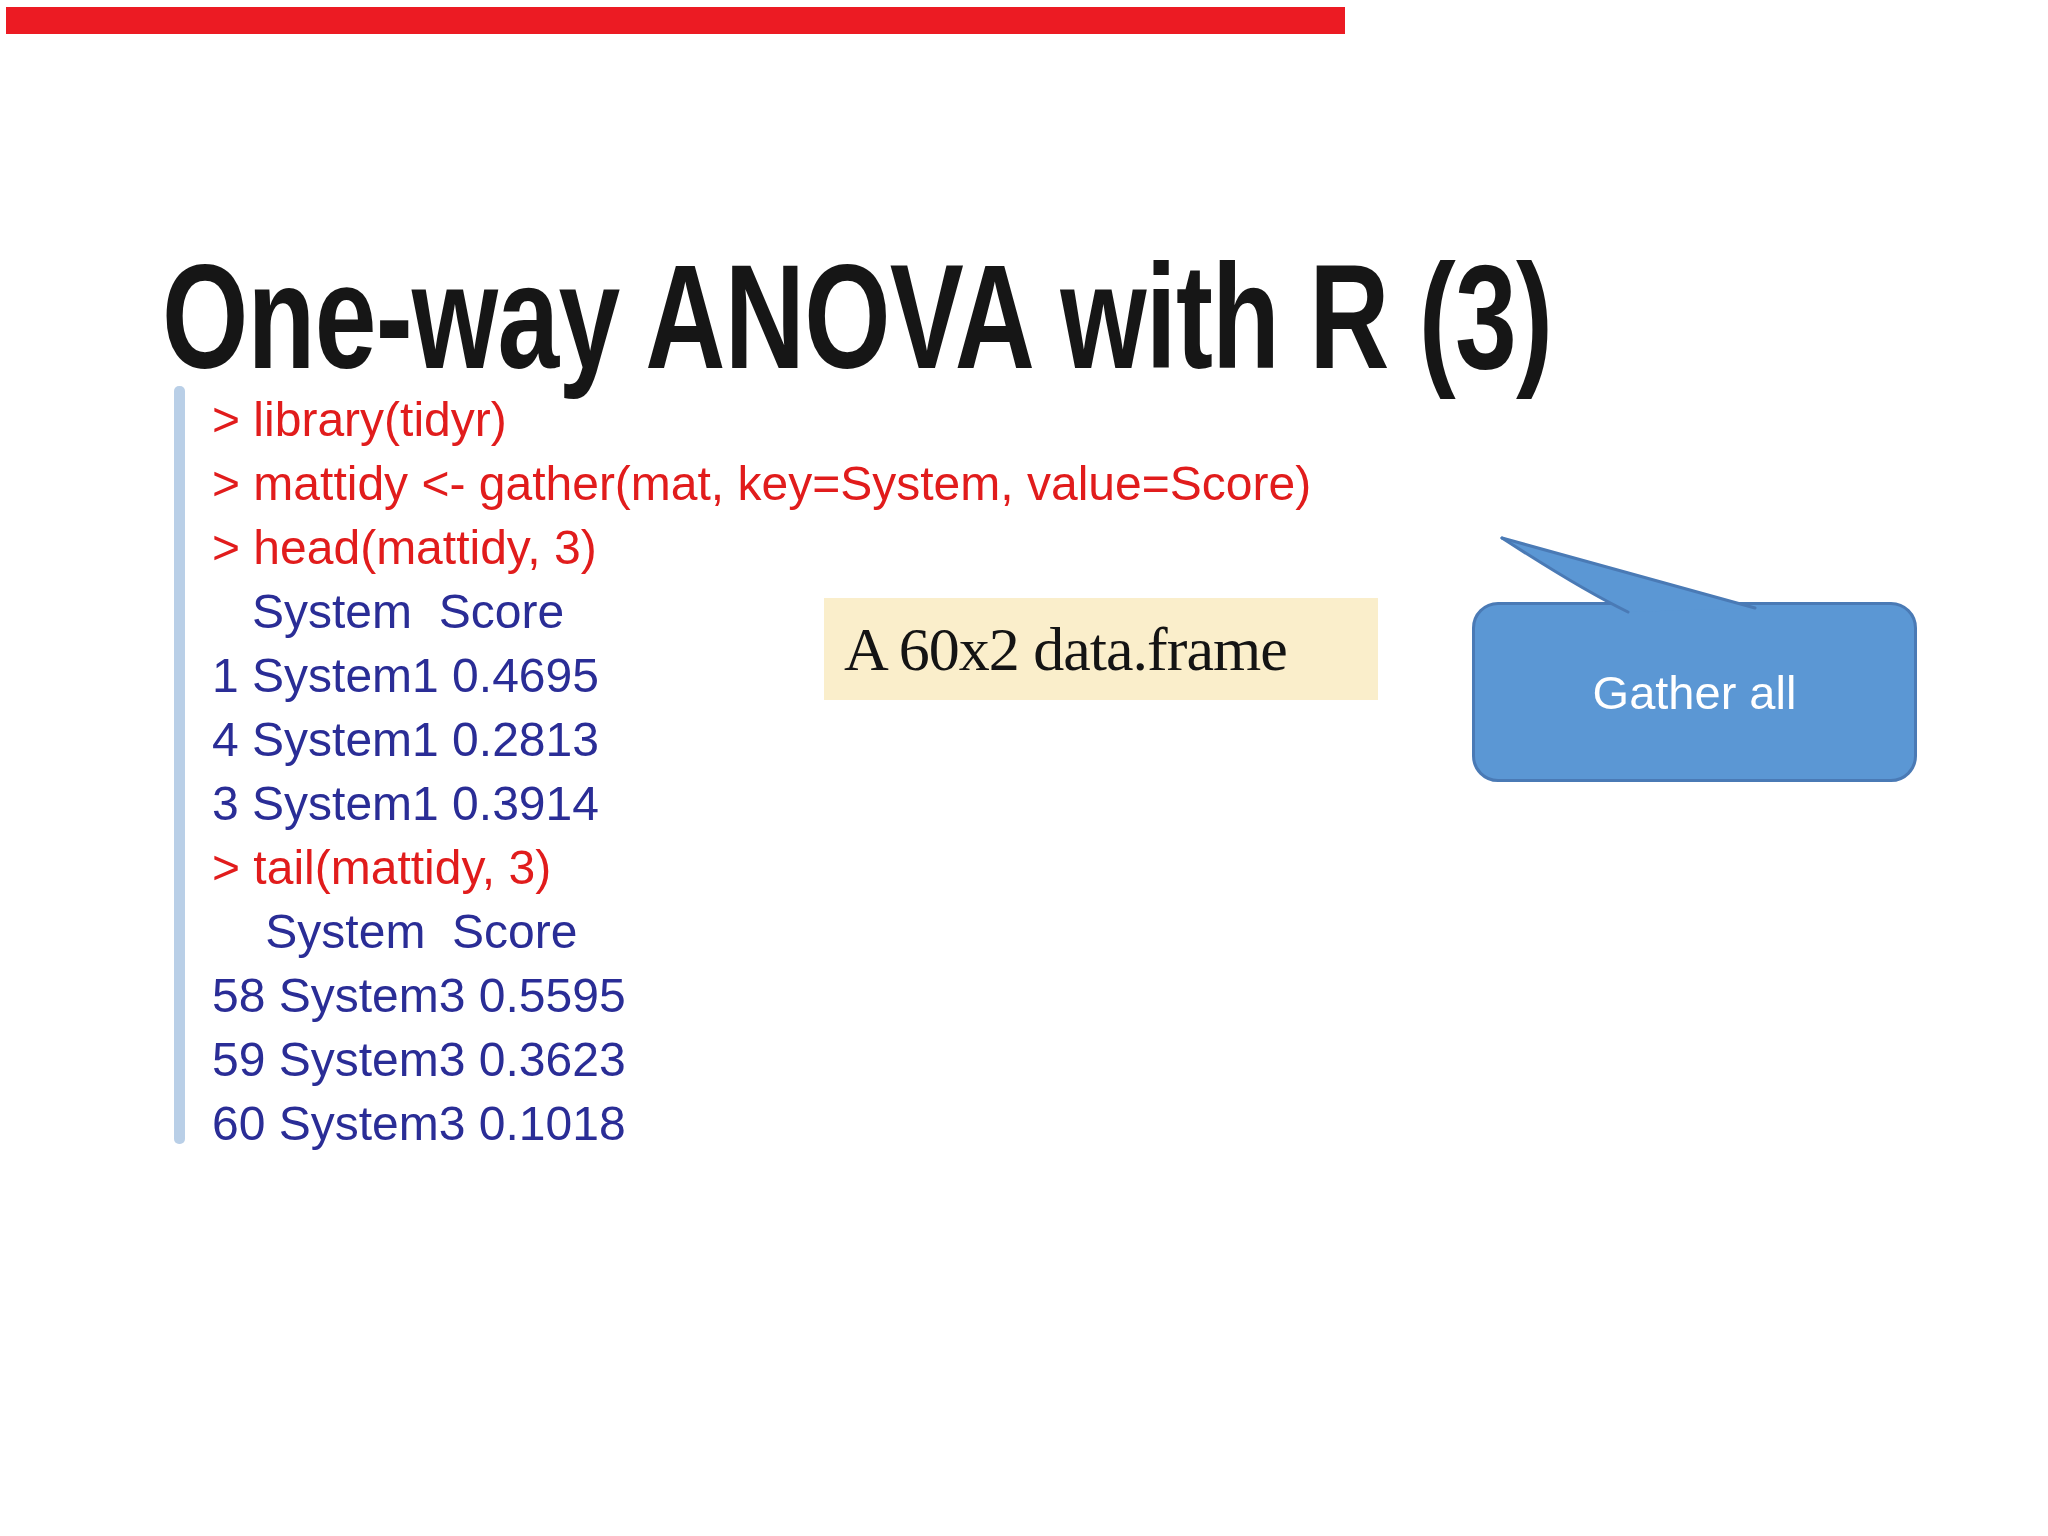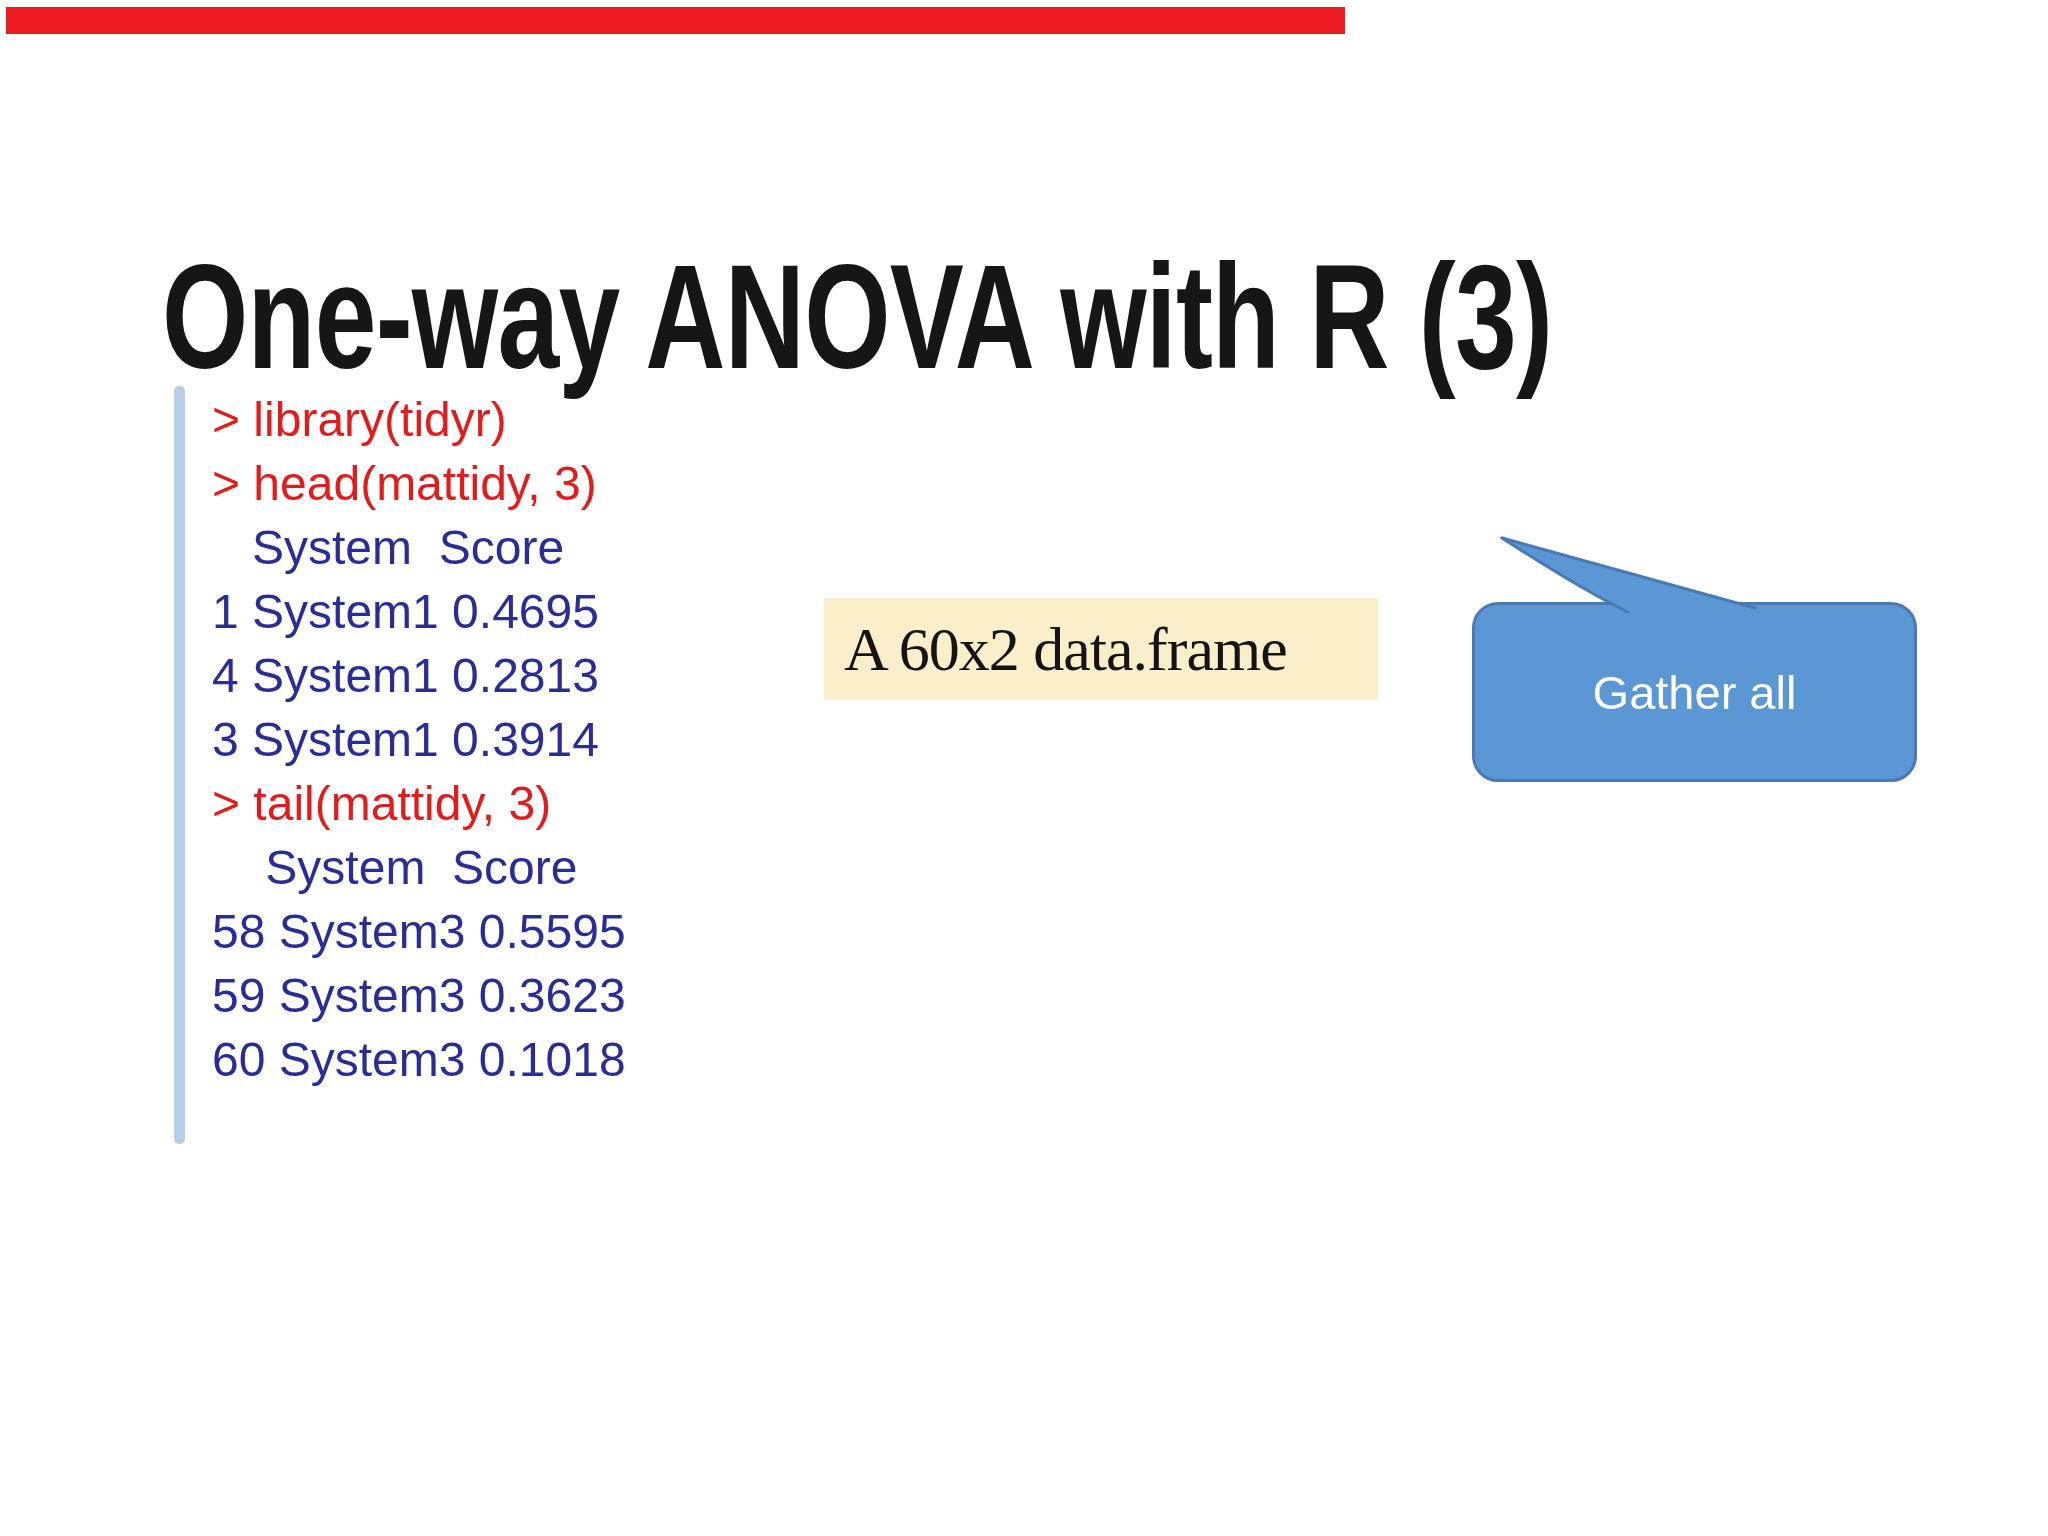--- a/index.html
+++ b/index.html
@@ -107,20 +107,21 @@
 <body>
 
 <div class="top-bar"></div>
 
 <h1 class="title">One-way ANOVA with R (3)</h1>
 
 <div class="gutter"></div>
 
 <div class="console">
   <div class="code-line in">&gt; library(tidyr)</div>
+  <div class="code-line in">&gt; mattidy &lt;- gather(mat, key=System, value=Score)</div>
   <div class="code-line in">&gt; head(mattidy, 3)</div>
   <div class="code-line out">   System  Score</div>
   <div class="code-line out">1 System1 0.4695</div>
   <div class="code-line out">4 System1 0.2813</div>
   <div class="code-line out">3 System1 0.3914</div>
   <div class="code-line in">&gt; tail(mattidy, 3)</div>
   <div class="code-line out">    System  Score</div>
   <div class="code-line out">58 System3 0.5595</div>
   <div class="code-line out">59 System3 0.3623</div>
   <div class="code-line out">60 System3 0.1018</div>

